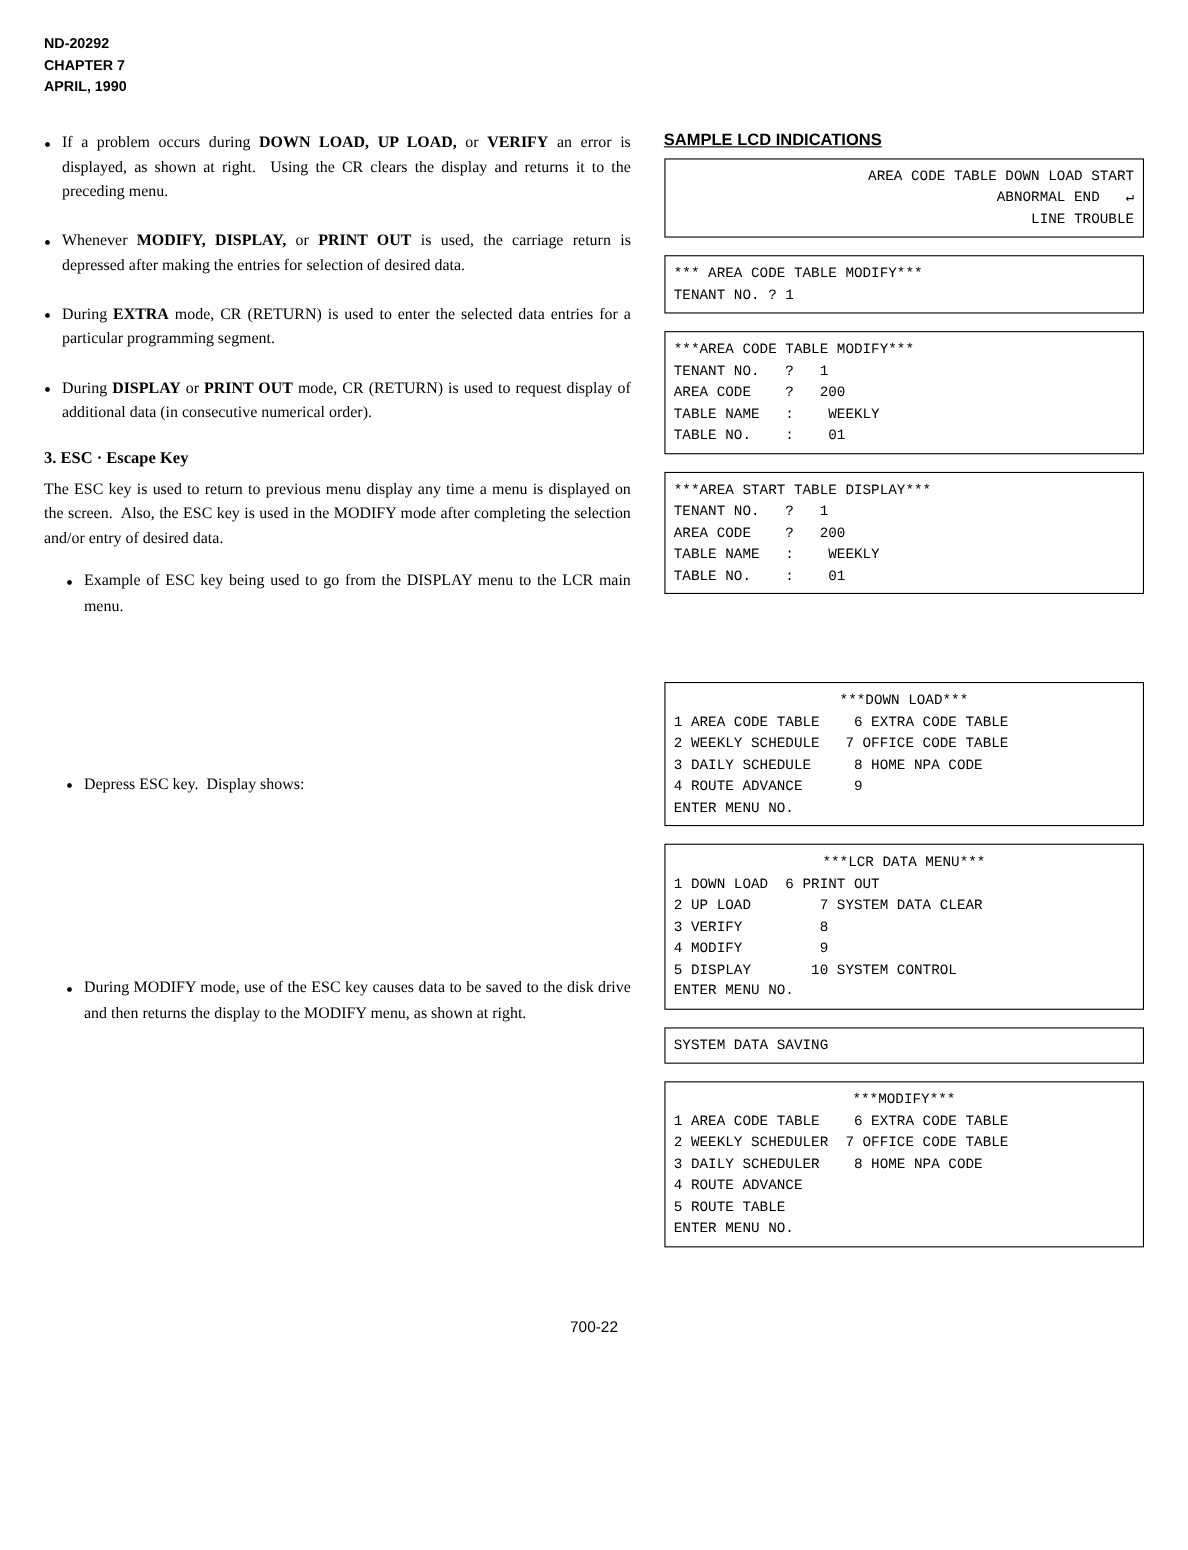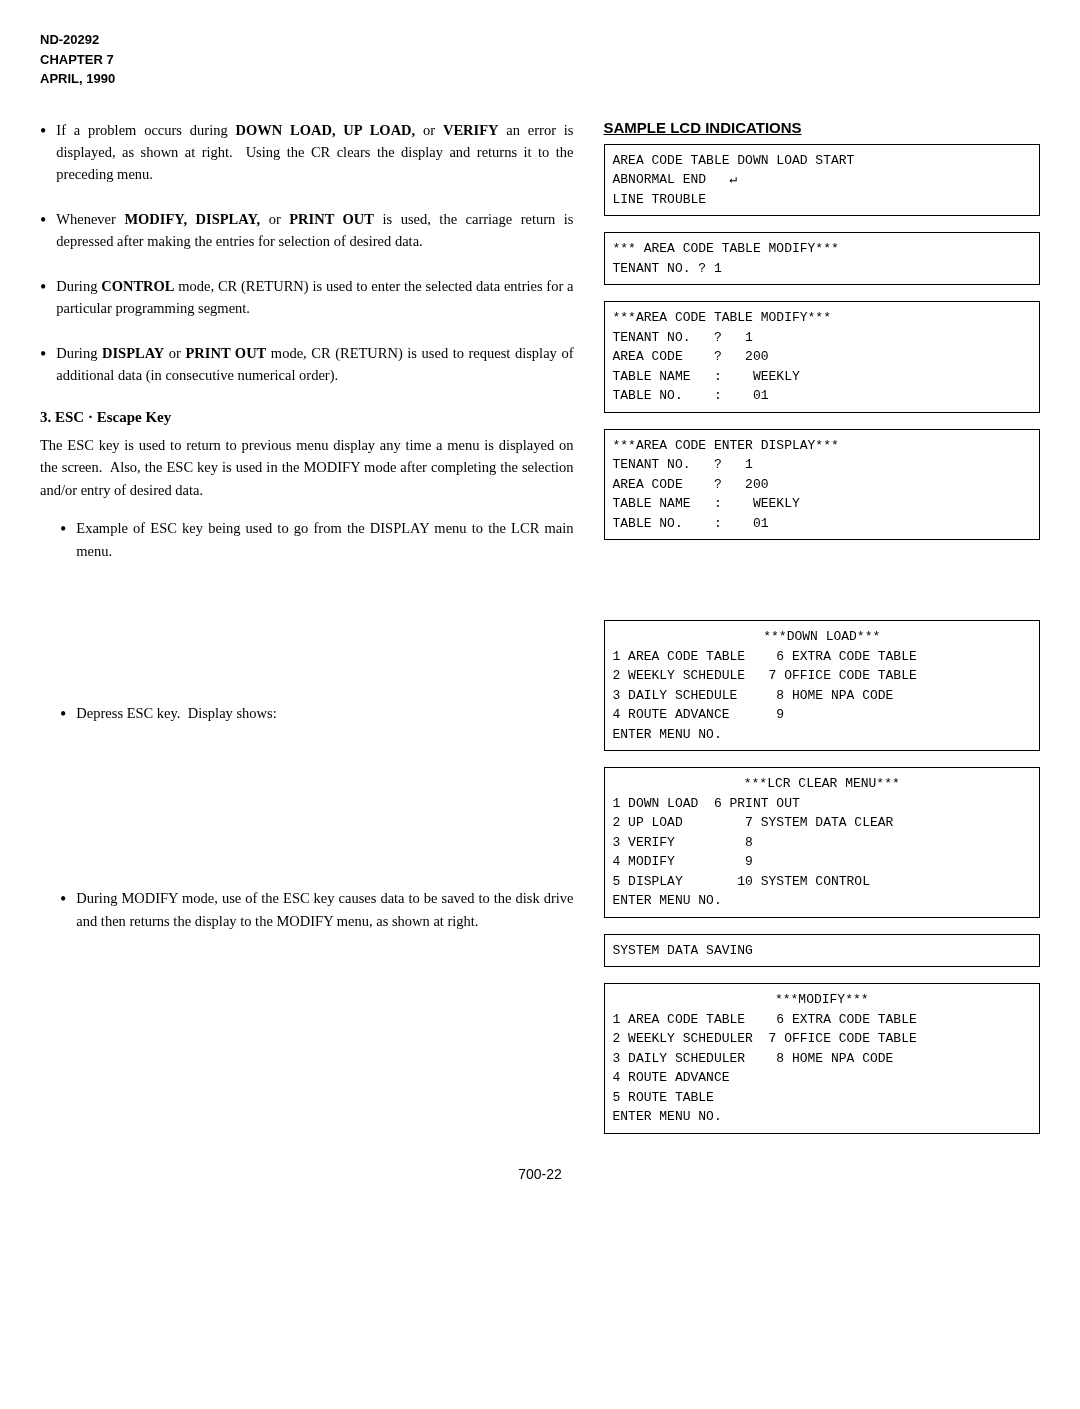--- a/index.html
+++ b/index.html
@@ -86,24 +86,25 @@
       border: 1.5px solid #000;
       padding: 6px 8px;
       margin-bottom: 16px;
       font-family: 'Courier New', Courier, monospace;
       font-size: 13px;
       line-height: 1.5;
       background: #fff;
     }
     .lcd-box-with-arrow {
       position: relative;
+      text-align: right;
     }
     .page-number {
       text-align: center;
-      margin-top: 16px;
+      margin-top: 48px;
       font-size: 14px;
       font-family: Arial, sans-serif;
     }
     .section-3 {
       margin-bottom: 10px;
     }
   </style>
 </head>
 <body>
 
@@ -127,21 +128,21 @@
     <div class="bullet-section">
       <div class="bullet-dot">•</div>
       <div class="bullet-text">
         Whenever <strong>MODIFY, DISPLAY,</strong> or <strong>PRINT OUT</strong> is used, the carriage return is depressed after making the entries for selection of desired data.
       </div>
     </div>
 
     <div class="bullet-section">
       <div class="bullet-dot">•</div>
       <div class="bullet-text">
-        During <strong>CONTROL</strong> mode, CR (RETURN) is used to enter the selected data entries for a particular programming segment.
+        During <strong>EXTRA</strong> mode, CR (RETURN) is used to enter the selected data entries for a particular programming segment.
       </div>
     </div>
 
     <div class="bullet-section">
       <div class="bullet-dot">•</div>
       <div class="bullet-text">
         During <strong>DISPLAY</strong> or <strong>PRINT OUT</strong> mode, CR (RETURN) is used to request display of additional data (in consecutive numerical order).
       </div>
     </div>
 
@@ -194,40 +195,40 @@
 
     <div class="lcd-box">
       <div>***AREA CODE TABLE MODIFY***</div>
       <div>TENANT NO.&nbsp;&nbsp; ?&nbsp;&nbsp; 1</div>
       <div>AREA CODE&nbsp;&nbsp;&nbsp; ?&nbsp;&nbsp; 200</div>
       <div>TABLE NAME&nbsp;&nbsp; :&nbsp;&nbsp;&nbsp; WEEKLY</div>
       <div>TABLE NO.&nbsp;&nbsp;&nbsp; :&nbsp;&nbsp;&nbsp; 01</div>
     </div>
 
     <div class="lcd-box">
-      <div>***AREA CODE ENTER DISPLAY***</div>
+      <div>***AREA START TABLE DISPLAY***</div>
       <div>TENANT NO.&nbsp;&nbsp; ?&nbsp;&nbsp; 1</div>
       <div>AREA CODE&nbsp;&nbsp;&nbsp; ?&nbsp;&nbsp; 200</div>
       <div>TABLE NAME&nbsp;&nbsp; :&nbsp;&nbsp;&nbsp; WEEKLY</div>
       <div>TABLE NO.&nbsp;&nbsp;&nbsp; :&nbsp;&nbsp;&nbsp; 01</div>
     </div>
 
     <div style="margin-top: 80px;"></div>
 
     <div class="lcd-box">
       <div style="text-align:center;">***DOWN LOAD***</div>
       <div>1 AREA CODE TABLE&nbsp;&nbsp;&nbsp; 6 EXTRA CODE TABLE</div>
       <div>2 WEEKLY SCHEDULE&nbsp;&nbsp; 7 OFFICE CODE TABLE</div>
       <div>3 DAILY SCHEDULE&nbsp;&nbsp;&nbsp;&nbsp; 8 HOME NPA CODE</div>
       <div>4 ROUTE ADVANCE&nbsp;&nbsp;&nbsp;&nbsp;&nbsp; 9</div>
       <div>ENTER MENU NO.</div>
     </div>
 
     <div class="lcd-box">
-      <div style="text-align:center;">***LCR CLEAR MENU***</div>
+      <div style="text-align:center;">***LCR DATA MENU***</div>
       <div>1 DOWN LOAD&nbsp; 6 PRINT OUT</div>
       <div>2 UP LOAD&nbsp;&nbsp;&nbsp;&nbsp;&nbsp;&nbsp;&nbsp; 7 SYSTEM DATA CLEAR</div>
       <div>3 VERIFY&nbsp;&nbsp;&nbsp;&nbsp;&nbsp;&nbsp;&nbsp;&nbsp; 8</div>
       <div>4 MODIFY&nbsp;&nbsp;&nbsp;&nbsp;&nbsp;&nbsp;&nbsp;&nbsp; 9</div>
       <div>5 DISPLAY&nbsp;&nbsp;&nbsp;&nbsp;&nbsp;&nbsp; 10 SYSTEM CONTROL</div>
       <div>ENTER MENU NO.</div>
     </div>
 
     <div class="lcd-box">
       <div>SYSTEM DATA SAVING</div>

